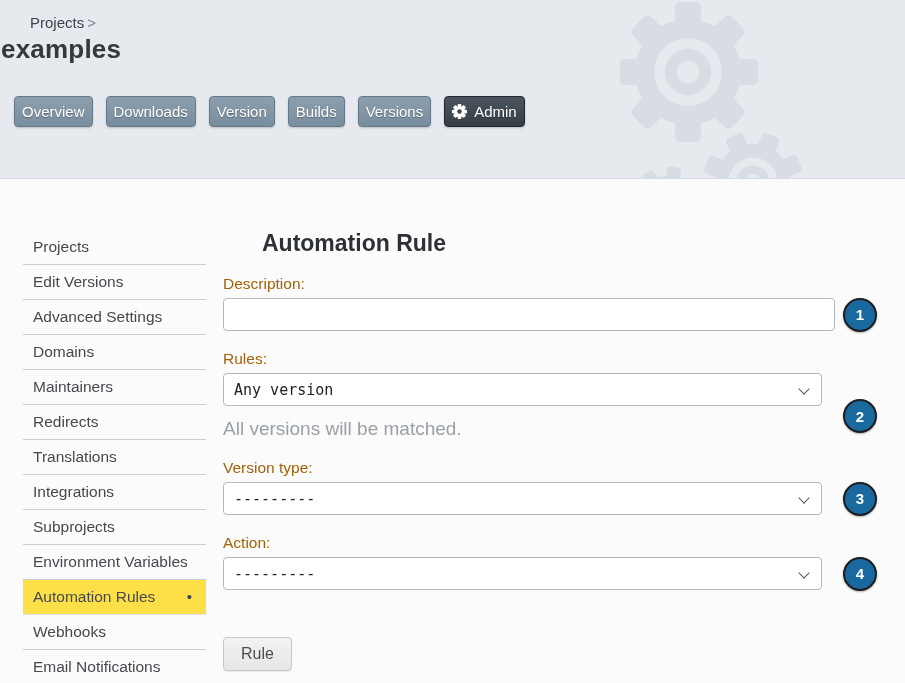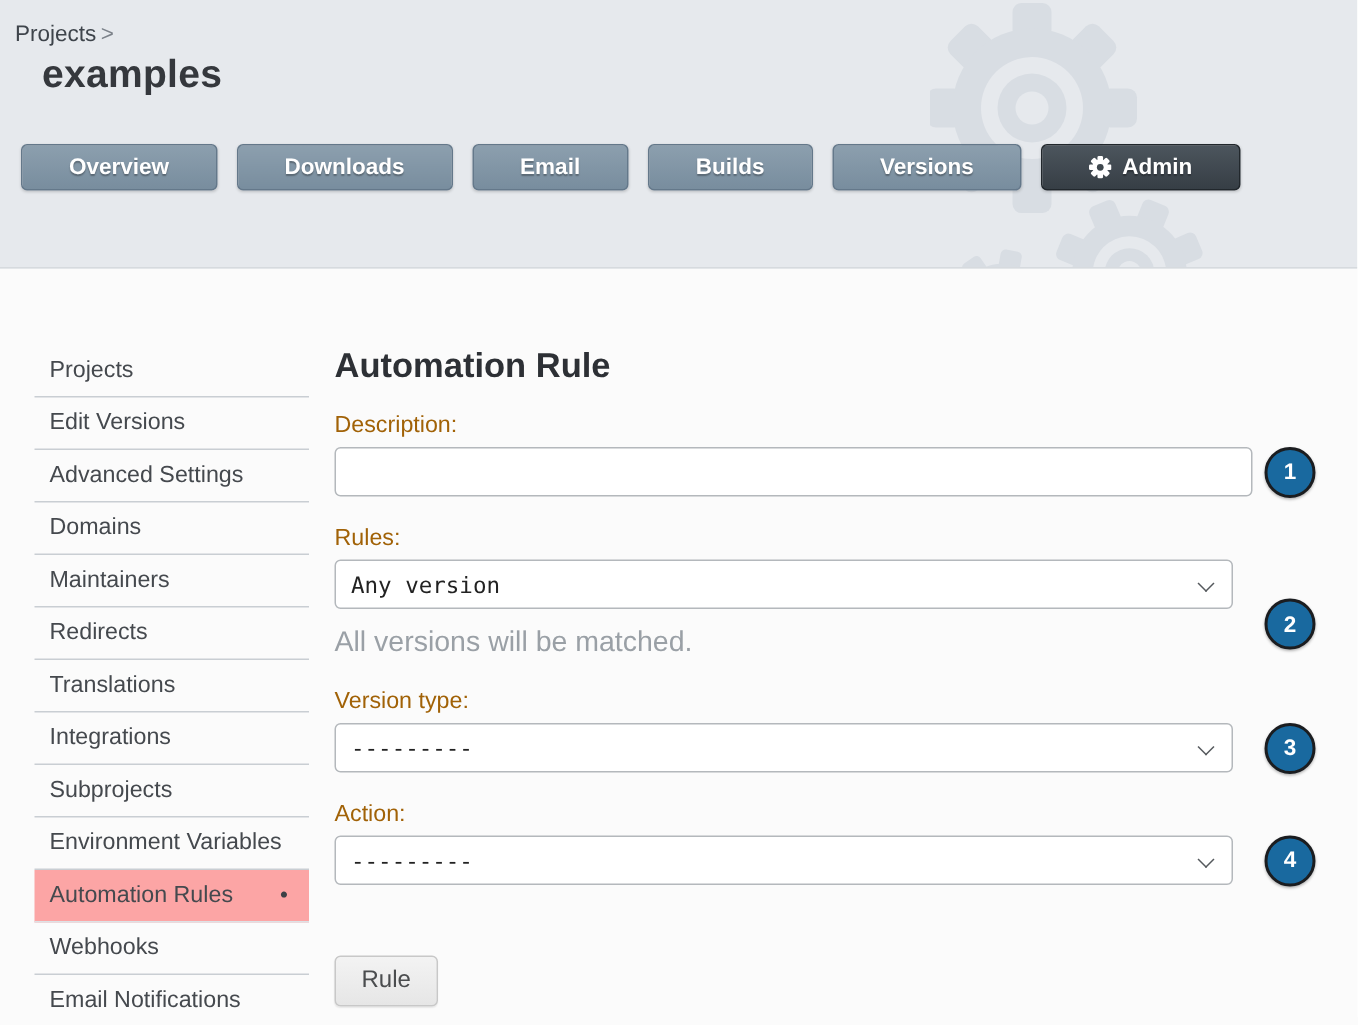--- a/index.html
+++ b/index.html
@@ -19,50 +19,50 @@
     position: relative;
     height: 179px;
     background: #e6e9ed;
     border-bottom: 1px solid #d6dade;
     overflow: hidden;
   }
   .gear-art { position: absolute; top: 0; right: 0; pointer-events: none; }
 
   .breadcrumb {
     position: absolute;
-    top: 14px; left: 10px;
+    top: 14px; left: 30px;
     font-size: 15px;
     color: #3e444b;
   }
   .breadcrumb a { color: #3e444b; text-decoration: none; cursor: pointer; }
   .breadcrumb .sep { color: #7c828a; margin-left: 3px; }
 
   .project-title {
     position: absolute;
-    top: 34px; left: 28px;
+    top: 34px; left: 1px;
     font-size: 26px;
     font-weight: bold;
     color: #35383d;
     letter-spacing: 0.2px;
   }
 
   .tabs {
     position: absolute;
     top: 96px; left: 14px;
     display: flex;
     gap: 13px;
   }
   .tab-btn {
     display: inline-flex;
     align-items: center;
     gap: 7px;
-    padding: 6px 31px;
+    padding: 6px 7px;
     font-family: "Liberation Sans", sans-serif;
     font-size: 15px;
-    font-weight: bold;
+    font-weight: normal;
     color: #ffffff;
     text-shadow: 0 1px 1px rgba(0,0,0,0.3);
     background: linear-gradient(#8c9fae, #788d9e);
     border: 1px solid #64788a;
     border-radius: 4px;
     box-shadow: 0 1px 2px rgba(0,0,0,0.18);
     cursor: pointer;
   }
   .tab-btn.admin {
     background: linear-gradient(#4c555d, #363e45);
@@ -82,41 +82,42 @@
   .side-item {
     position: relative;
     padding: 7px 10px;
     font-size: 15.5px;
     line-height: 20px;
     color: #45494e;
     border-bottom: 1px solid #c9ced3;
     cursor: pointer;
   }
   .side-item.active {
-    background: #fca5a5;
+    background: #fde047;
     border-bottom-color: #dde2e6;
   }
   .side-item .bullet {
     position: absolute;
     right: 14px; top: 7px;
     font-size: 15px;
     color: #3c4146;
   }
 
   
   .main {
     margin-left: 17px;
     width: 655px;
     flex: none;
   }
   .page-heading {
     font-size: 23px;
     font-weight: bold;
     color: #2d3035;
     margin-bottom: 17px;
+    margin-left: 39px;
   }
   .field-label {
     font-size: 15.5px;
     color: #a16207;
     line-height: 20px;
     margin-bottom: 4px;
   }
   .field-row { position: relative; margin-bottom: 18px; }
 
   .text-input {
@@ -260,21 +261,21 @@
 
     <div class="breadcrumb">
       <a>Projects</a><span class="sep">&gt;</span>
     </div>
 
     <h1 class="project-title">examples</h1>
 
     <nav class="tabs">
       <button class="tab-btn">Overview</button>
       <button class="tab-btn">Downloads</button>
-      <button class="tab-btn">Email</button>
+      <button class="tab-btn">Version</button>
       <button class="tab-btn">Builds</button>
       <button class="tab-btn">Versions</button>
       <button class="tab-btn admin">
         <svg class="btn-gear" viewBox="0 0 40 40">
           <g fill="#ffffff" transform="translate(20,20)">
             <rect x="-5" y="-20" width="10" height="10" rx="2.5" transform="rotate(0)"></rect>
             <rect x="-5" y="-20" width="10" height="10" rx="2.5" transform="rotate(45)"></rect>
             <rect x="-5" y="-20" width="10" height="10" rx="2.5" transform="rotate(90)"></rect>
             <rect x="-5" y="-20" width="10" height="10" rx="2.5" transform="rotate(135)"></rect>
             <rect x="-5" y="-20" width="10" height="10" rx="2.5" transform="rotate(180)"></rect>

